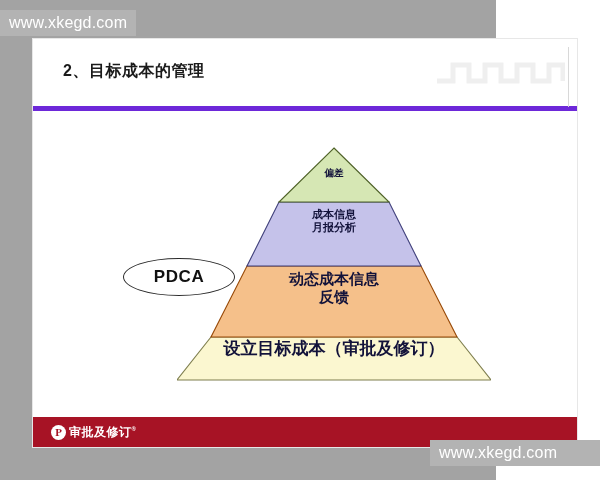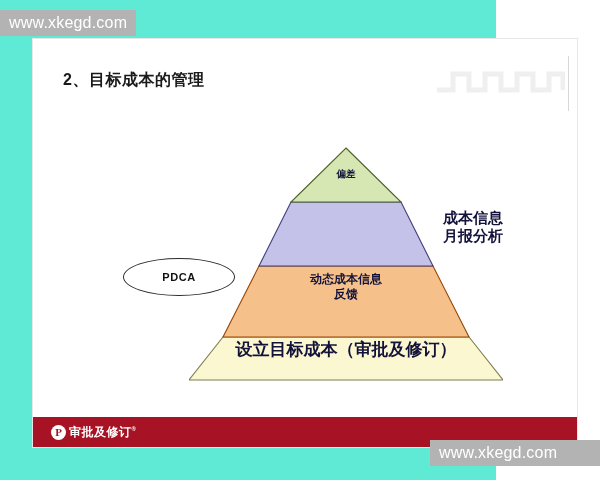--- a/index.html
+++ b/index.html
@@ -6,35 +6,35 @@
   html,body{margin:0;padding:0;}
   body{
     width:600px;height:480px;
     background:#ffffff;
     font-family:"Liberation Sans","DejaVu Sans",sans-serif;
     overflow:hidden;
     position:relative;
   }
 
   
-  #page{position:absolute;left:0;top:0;width:496px;height:480px;background:#5eead4;}
+  #page{position:absolute;left:0;top:0;width:496px;height:480px;background:#a3a3a3;}
 
   #slide{
     position:absolute;
     left:32px;top:38px;
     width:546px;height:410px;
     background:#ffffff;
     border:1px solid #e7e7e7;
     box-sizing:border-box;
     overflow:hidden;
   }
 
   
   #title-band{
-    position:absolute;left:0;top:9px;width:100%;height:72px;
+    position:absolute;left:0;top:0;width:100%;height:72px;
     background:#ffffff;
     border-bottom:5px solid #6d28d9;
     box-sizing:border-box;
   }
   #slide-title{
     position:absolute;left:30px;top:22px;
     font-size:16px;font-weight:bold;color:#1a1a1a;
     letter-spacing:.5px;
     white-space:nowrap;
   }
@@ -55,56 +55,56 @@
   
   #slide-body{
     position:absolute;left:0;top:72px;
     width:100%;height:338px;
     background:#fff;
   }
 
   
   #pyramid{
     position:absolute;
-    left:156px;top:33px;
-    width:314px;height:238px;
+    left:144px;top:33px;
+    width:314px;height:238px;font-family:Liberation Mono, monospace;
   }
   #pyramid svg{display:block;width:314px;height:238px;}
 
   .tier-label{
     position:absolute;
     text-align:center;
     color:#12123a;
     font-weight:bold;
     line-height:1.22;
     white-space:pre;
     pointer-events:none;
   }
   #tier-label-1{left:0;width:314px;top:24px;font-size:9.5px;}
-  #tier-label-2{left:0;width:314px;top:65px;font-size:15px;text-align:right;}
-  #tier-label-3{left:0;width:314px;top:128px;font-size:12px;}
+  #tier-label-2{left:0;width:314px;top:65px;font-size:11px;}
+  #tier-label-3{left:0;width:314px;top:128px;font-size:15px;}
   #tier-label-4{left:0;width:314px;top:196px;font-size:17px;}
 
   
   #pdca{
     position:absolute;
     left:-34px;top:75px;
     width:112px;height:38px;
   }
   #pdca-ellipse{
     position:absolute;left:0;top:0;width:112px;height:38px;
     border:1.4px solid #2b2b2b;
     border-radius:50%;
     background:#ffffff;
     box-sizing:border-box;
   }
   #pdca-text{
     position:absolute;left:0;top:0;width:112px;height:38px;
     display:flex;align-items:center;justify-content:center;
-    font-size:11px;font-weight:bold;color:#111;
+    font-size:17px;font-weight:bold;color:#111;
     letter-spacing:.6px;
   }
   #pdca-wrap{position:absolute;left:124px;top:72px;width:120px;height:44px;}
 
   
   #footer-bar{
     position:absolute;left:0;bottom:0;
     width:100%;height:30px;
     background:#a71325;
   }

